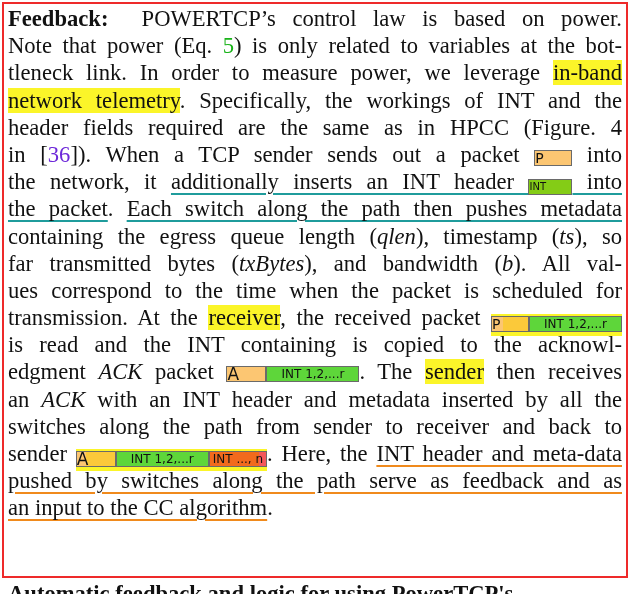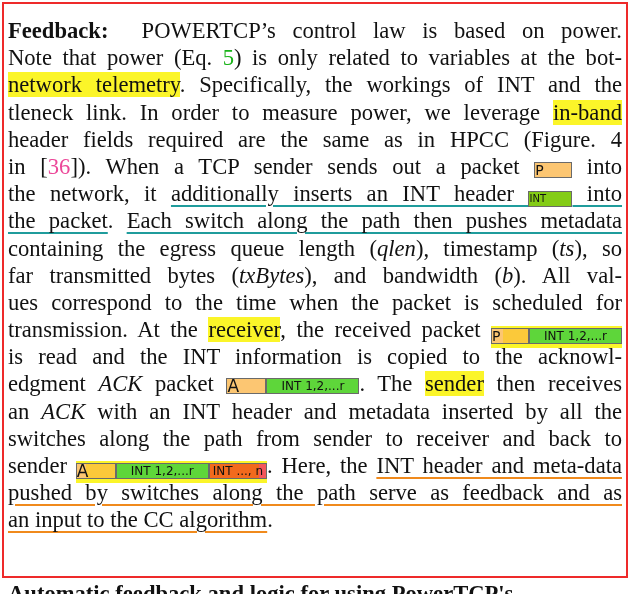--- a/index.html
+++ b/index.html
@@ -20,41 +20,41 @@
       left: 2px;
       top: 2px;
       width: 626px;
       height: 576px;
       border: 2px solid #ee2a2a;
       box-sizing: border-box;
     }
     .para {
       position: absolute;
       left: 8px;
-      top: 17px;
+      top: 5px;
       width: 614px;
       font-size: 22.6px;
       line-height: 27.2px;
       text-align: justify;
       text-align-last: left;
       hyphens: manual;
     }
     .line {
       display: block;
       white-space: nowrap;
       text-align: justify;
       text-align-last: justify;
       height: 27.2px;
     }
     .line.last { text-align-last: left; }
     .bold { font-weight: bold; }
     .sc { font-variant: small-caps; }
     .it { font-style: italic; }
     .ref-green { color: #19b319; }
-    .ref-red { color: #ec4899; margin-top: 30px; }
+    .ref-red { color: #6d28d9; margin-top: 30px; }
     .hl { background: #fbf529; }
     .ul-teal {
       text-decoration: underline;
       text-decoration-color: #1f9c9c;
       text-decoration-thickness: 2px;
       text-underline-offset: 4px;
     }
     .ul-orange {
       text-decoration: underline;
       text-decoration-color: #f08a1c;
@@ -101,23 +101,23 @@
 </head>
 <body>
 
 <div class="frame"></div>
 
 <div class="para">
   <span class="line"><span class="bold">Feedback:</span>&nbsp; <span class="sc">POWERTCP</span><span>’s control law is based on power.</span></span>
 
   <span class="line"><span>Note that power (Eq. </span><span class="ref-green">5</span><span>) is only related to variables at the bot-</span></span>
 
+  <span class="line"><span>tleneck link. In order to measure power, we leverage </span><span class="hl">in-band</span></span>
+
   <span class="line"><span class="hl">network telemetry</span><span>. Specifically, the workings of INT and the</span></span>
-
-  <span class="line"><span>tleneck link. In order to measure power, we leverage </span><span class="hl">in-band</span></span>
 
   <span class="line"><span>header fields required are the same as in HPCC (Figure. 4</span></span>
 
   <span class="line"><span>in [</span><span class="ref-red">36</span><span>]). When a TCP sender sends out a packet </span><span class="pkt">
         <span class="seg p">P</span>
       </span><span> into</span></span>
 
   <span class="line"><span>the network, it </span><span class="ul-teal"><span>additionally inserts an INT header </span><span class="pkt">
           <span class="seg int-small">INT</span>
         </span><span> into</span></span></span>
@@ -128,21 +128,21 @@
 
   <span class="line"><span>far transmitted bytes (</span><span class="it">txBytes</span><span>), and bandwidth (</span><span class="it">b</span><span>). All val-</span></span>
 
   <span class="line"><span>ues correspond to the time when the packet is scheduled for</span></span>
 
   <span class="line"><span>transmission. At the </span><span class="hl">receiver</span><span>, the received packet </span><span class="pkt hlwrap">
         <span class="seg p half">P</span>
         <span class="seg int">INT 1,2,...r</span>
       </span></span>
 
-  <span class="line"><span>is read and the INT information is copied to the acknowl-</span></span>
+  <span class="line"><span>is read and the INT containing is copied to the acknowl-</span></span>
 
   <span class="line"><span>edgment </span><span class="it">ACK</span><span> packet </span><span class="pkt">
         <span class="seg a">A</span>
         <span class="seg int">INT 1,2,...r</span>
       </span><span>. The </span><span class="hl">sender</span><span> then receives</span></span>
 
   <span class="line"><span>an </span><span class="it">ACK</span><span> with an INT header and metadata inserted by all the</span></span>
 
   <span class="line"><span>switches along the path from sender to receiver and back to</span></span>
 

